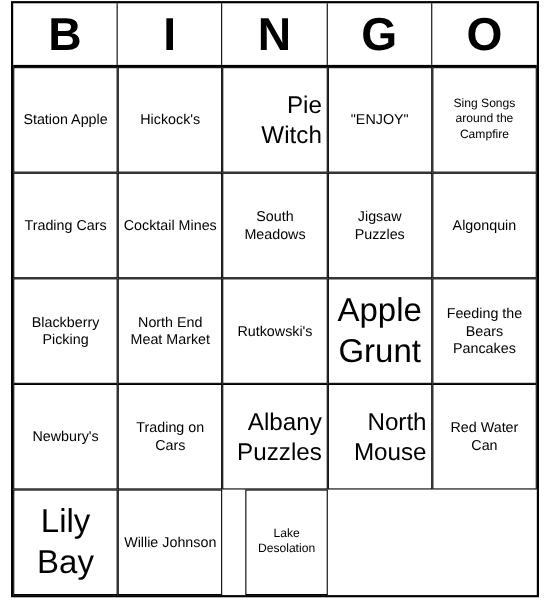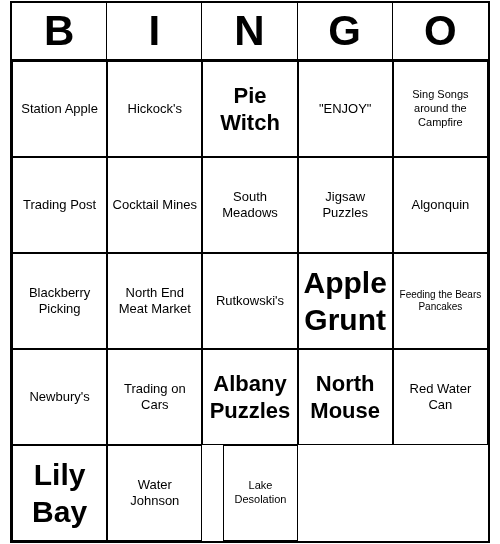--- a/index.html
+++ b/index.html
@@ -42,25 +42,26 @@
       display: flex;
       align-items: center;
       justify-content: center;
       text-align: center;
       padding: 6px 4px;
       font-size: 13px;
       line-height: 1.25;
     }
     .bingo-cell.large-text {
       font-size: 22px;
-      font-weight: bold;
+      font-weight: normal;
+      text-align: right;
     }
     .bingo-cell.xlarge-text {
       font-size: 30px;
-      font-weight: bold;
+      font-weight: normal;
     }
   </style>
 </head>
 <body>
 
 <div class="bingo-card">
   <div class="bingo-header">
   <div class="bingo-header-cell">B</div>
       <div class="bingo-header-cell">I</div>
       <div class="bingo-header-cell">N</div>
@@ -77,21 +78,21 @@
       <div class="bingo-cell large-text">
         <span>Pie Witch</span>
       </div>
       <div class="bingo-cell">
         <span>"ENJOY"</span>
       </div>
       <div class="bingo-cell" style="font-size: 11px; text-align: center;">
         <span>Sing Songs around the Campfire</span>
       </div>
       <div class="bingo-cell">
-        <span>Trading Post</span>
+        <span>Trading Cars</span>
       </div>
       <div class="bingo-cell">
         <span>Cocktail Mines</span>
       </div>
       <div class="bingo-cell">
         <span>South Meadows</span>
       </div>
       <div class="bingo-cell">
         <span>Jigsaw Puzzles</span>
       </div>
@@ -103,21 +104,21 @@
       </div>
       <div class="bingo-cell">
         <span>North End Meat Market</span>
       </div>
       <div class="bingo-cell">
         <span>Rutkowski's</span>
       </div>
       <div class="bingo-cell xlarge-text">
         <span>Apple Grunt</span>
       </div>
-      <div class="bingo-cell" style="font-size: 10px;">
+      <div class="bingo-cell" style="font-size: 13px;">
         <span>Feeding the Bears Pancakes</span>
       </div>
       <div class="bingo-cell">
         <span>Newbury's</span>
       </div>
       <div class="bingo-cell">
         <span>Trading on Cars</span>
       </div>
       <div class="bingo-cell large-text">
         <span>Albany Puzzles</span>
@@ -125,19 +126,19 @@
       <div class="bingo-cell large-text">
         <span>North Mouse</span>
       </div>
       <div class="bingo-cell">
         <span>Red Water Can</span>
       </div>
       <div class="bingo-cell xlarge-text">
         <span>Lily Bay</span>
       </div>
       <div class="bingo-cell">
-        <span>Water Johnson</span>
+        <span>Willie Johnson</span>
       </div>
       <div class="bingo-cell" style="font-size: 11px; margin-left: 21px;">
         <span>Lake Desolation</span>
       </div>
     </div>
 </div>
 
 </body></html>

